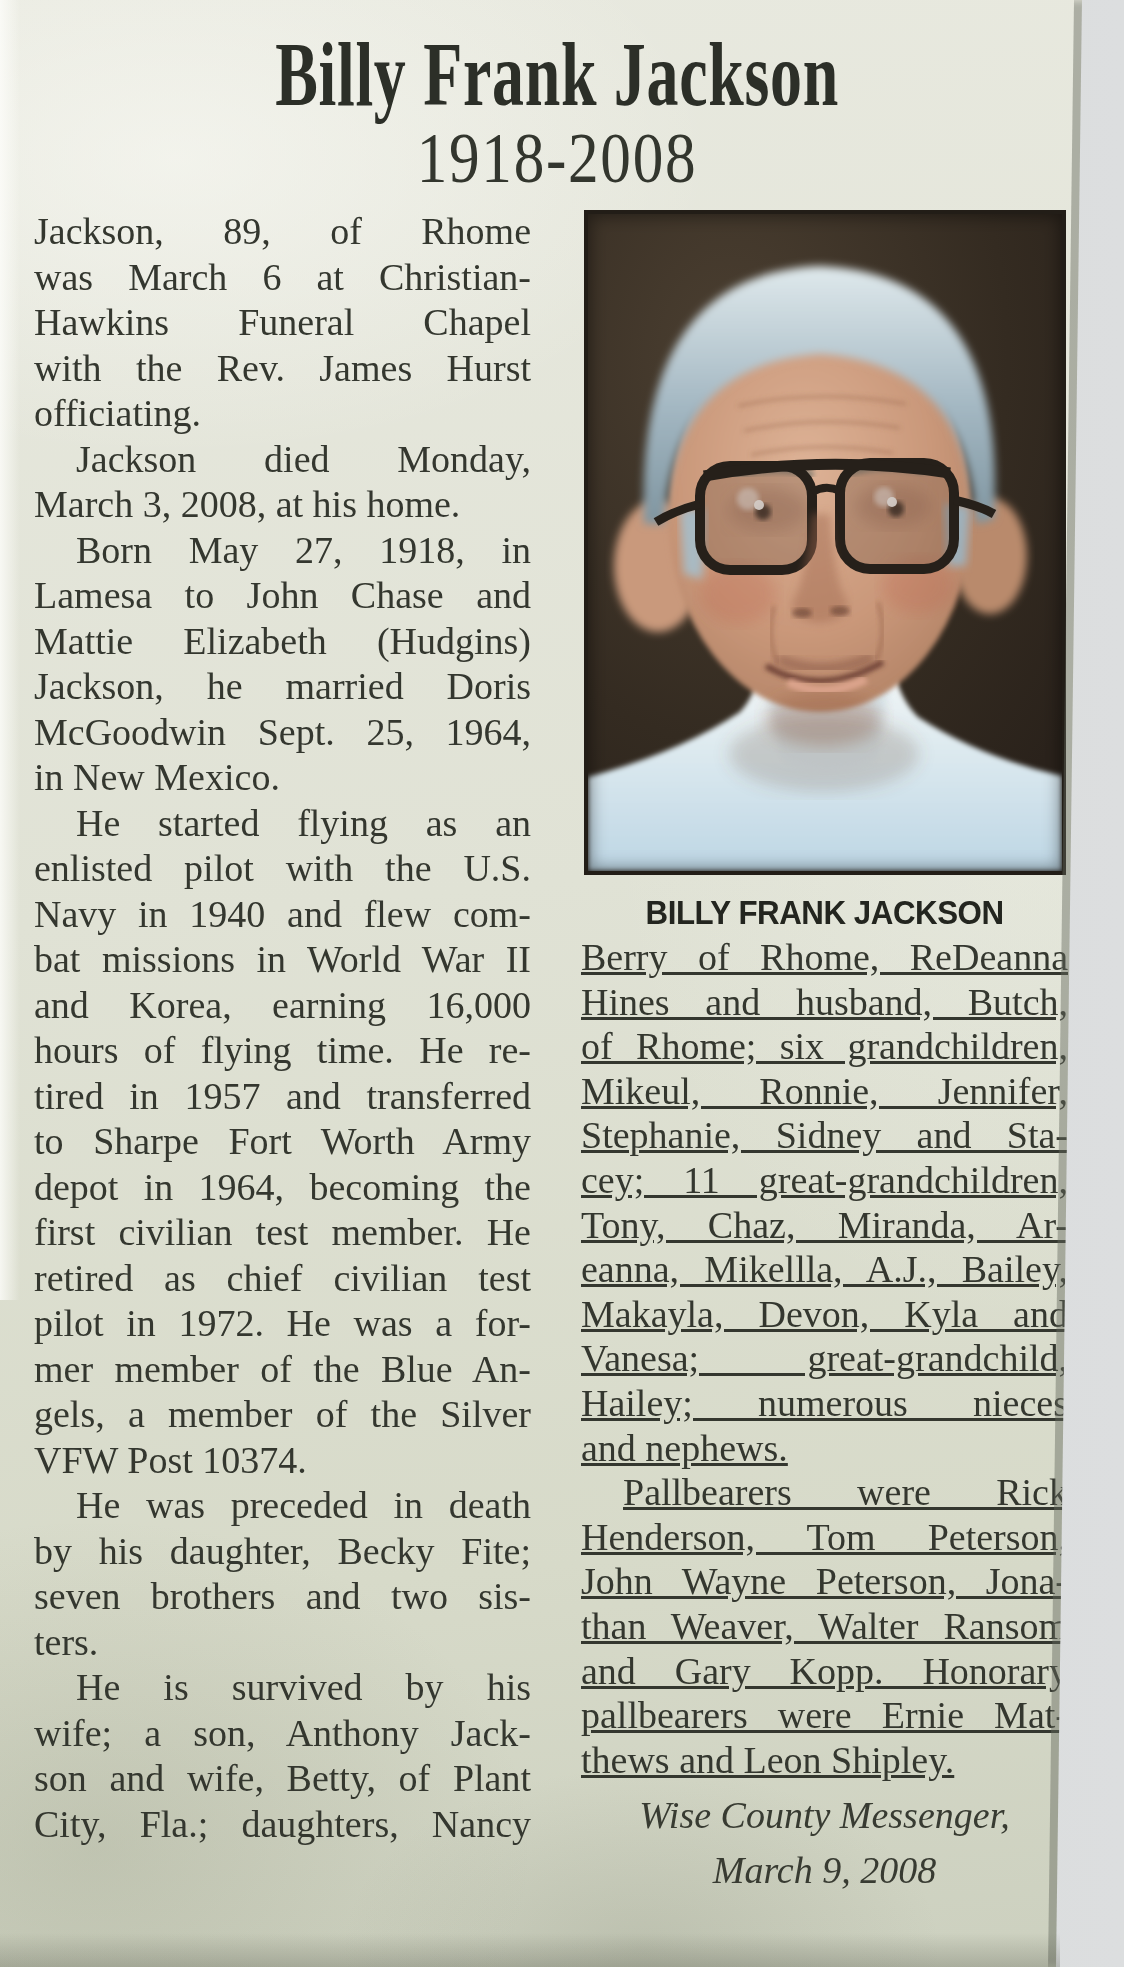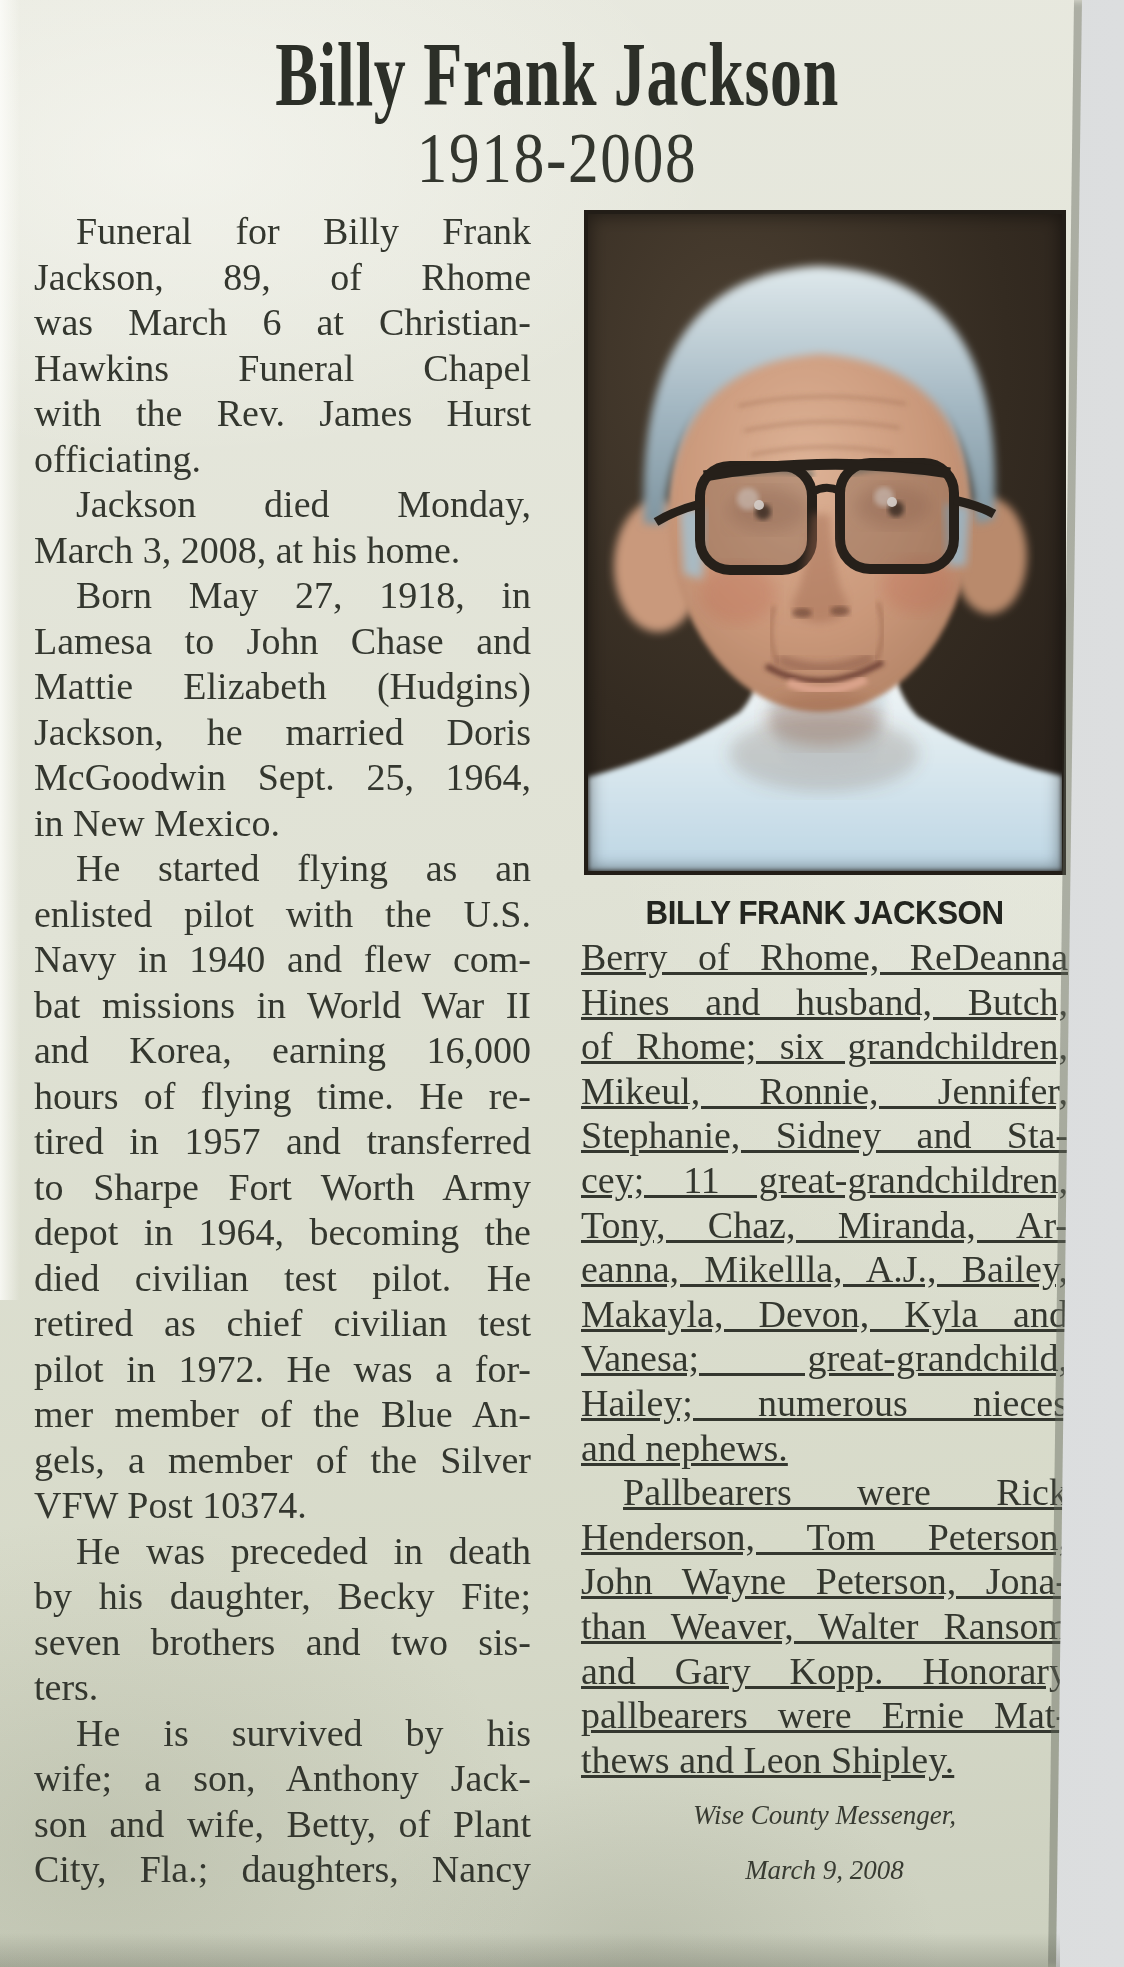--- a/index.html
+++ b/index.html
@@ -71,40 +71,39 @@
   .photo-frame svg{display:block;width:100%;height:100%;}
   .photo-caption{
     position:absolute;left:584px;top:893px;width:482px;
     text-align:center;
     font-family:"Liberation Sans","DejaVu Sans",sans-serif;
     font-weight:bold;font-size:34px;color:#23251f;white-space:nowrap;
   }
   .caption-inner{display:inline-block;transform:scaleX(.92);transform-origin:50% 50%;letter-spacing:-.5px;}
   .attribution{
     position:absolute;left:581px;top:1788px;width:487px;
-    text-align:center;font-style:italic;font-size:27px;line-height:55px;
+    text-align:center;font-style:italic;font-size:38px;line-height:55px;
     color:#383b32;
   }
 </style>
 </head>
 <body>
 
 <div id="stage">
 
   <div class="masthead">
     <div class="title">
       <span class="title-inner">Billy Frank Jackson</span>
     </div>
     <div class="years">
       <span class="years-inner">1918-2008</span>
     </div>
   </div>
 
   <div class="col" id="left-column">
-      <div class="line indent">Funeral for Billy Frank</div>
       <div class="line">Jackson, 89, of Rhome</div>
       <div class="line">was March 6 at Christian-</div>
       <div class="line">Hawkins Funeral Chapel</div>
       <div class="line">with the Rev. James Hurst</div>
       <div class="line para-end">officiating.</div>
       <div class="line indent">Jackson died Monday,</div>
       <div class="line para-end">March 3, 2008, at his home.</div>
       <div class="line indent">Born May 27, 1918, in</div>
       <div class="line">Lamesa to John Chase and</div>
       <div class="line">Mattie Elizabeth (Hudgins)</div>
@@ -113,21 +112,21 @@
       <div class="line para-end">in New Mexico.</div>
       <div class="line indent">He started flying as an</div>
       <div class="line">enlisted pilot with the U.S.</div>
       <div class="line">Navy in 1940 and flew com-</div>
       <div class="line">bat missions in World War II</div>
       <div class="line">and Korea, earning 16,000</div>
       <div class="line">hours of flying time. He re-</div>
       <div class="line">tired in 1957 and transferred</div>
       <div class="line">to Sharpe Fort Worth Army</div>
       <div class="line">depot in 1964, becoming the</div>
-      <div class="line">died civilian test pilot. He</div>
+      <div class="line">first civilian test member. He</div>
       <div class="line">retired as chief civilian test</div>
       <div class="line">pilot in 1972. He was a for-</div>
       <div class="line">mer member of the Blue An-</div>
       <div class="line">gels, a member of the Silver</div>
       <div class="line para-end">VFW Post 10374.</div>
       <div class="line indent">He was preceded in death</div>
       <div class="line">by his daughter, Becky Fite;</div>
       <div class="line">seven brothers and two sis-</div>
       <div class="line para-end">ters.</div>
       <div class="line indent">He is survived by his</div>

